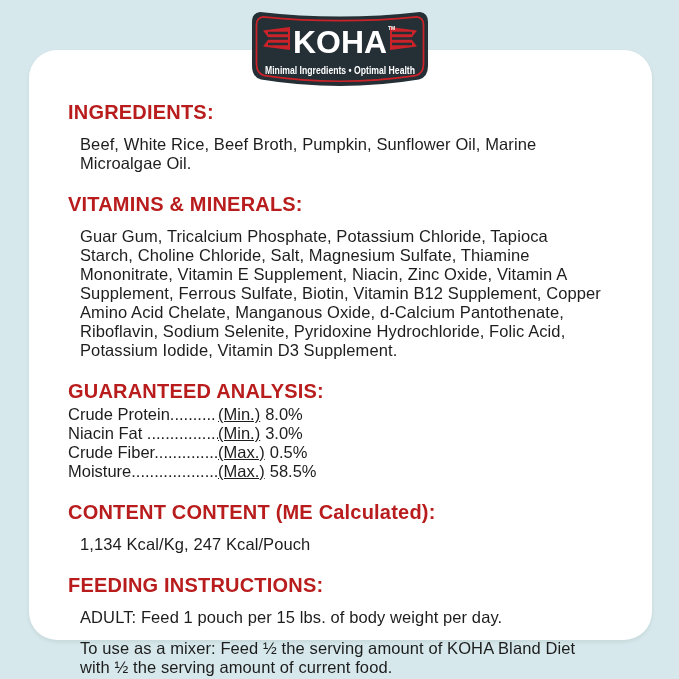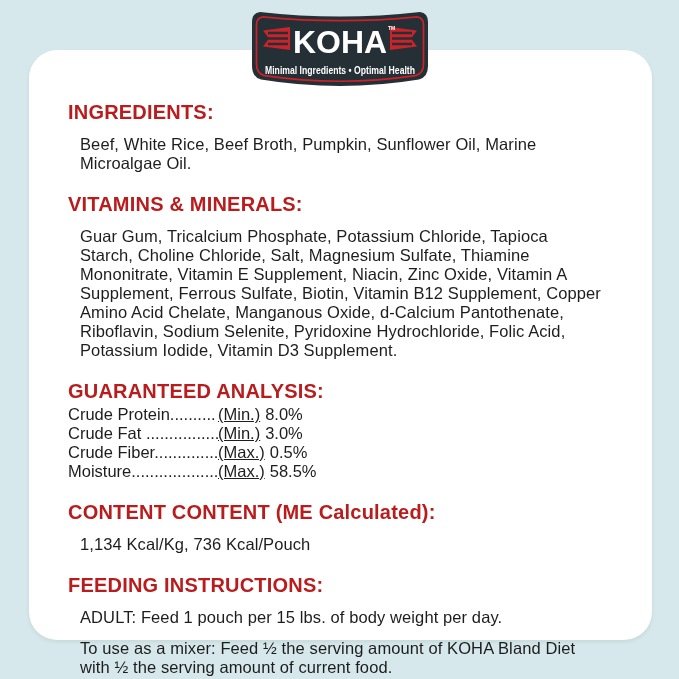--- a/index.html
+++ b/index.html
@@ -102,39 +102,39 @@
   </section>
 
   <section>
     <h2>GUARANTEED ANALYSIS:</h2>
     <div class="ga-row">
       <span class="ga-left"><span>Crude Protein</span><span>..........</span></span>
       <span class="ga-qualifier">(Min.)</span>
       <span>8.0%</span>
     </div>
     <div class="ga-row">
-      <span class="ga-left"><span>Crude Fat </span><span>..................</span></span>
+      <span class="ga-left"><span>Niacin Fat </span><span>..................</span></span>
       <span class="ga-qualifier">(Min.)</span>
       <span>3.0%</span>
     </div>
     <div class="ga-row">
       <span class="ga-left"><span>Crude Fiber</span><span>...............</span></span>
       <span class="ga-qualifier">(Max.)</span>
       <span>0.5%</span>
     </div>
     <div class="ga-row">
       <span class="ga-left"><span>Moisture</span><span>......................</span></span>
       <span class="ga-qualifier">(Max.)</span>
       <span>58.5%</span>
     </div>
   </section>
 
   <section>
     <h2>CONTENT CONTENT (ME Calculated):</h2>
-    <p class="body-text">1,134 Kcal/Kg, 736 Kcal/Pouch</p>
+    <p class="body-text">1,134 Kcal/Kg, 247 Kcal/Pouch</p>
   </section>
 
   <section>
     <h2>FEEDING INSTRUCTIONS:</h2>
     <p class="body-text"><span class="b">ADULT:</span><span> Feed 1 pouch per 15 lbs. of body weight per day.</span></p>
     <p class="body-text"><span class="b">To use as a mixer</span><span>: Feed ½ the serving amount of KOHA Bland Diet with ½ the serving amount of current food.</span></p>
   </section>
 
 </div>
 

